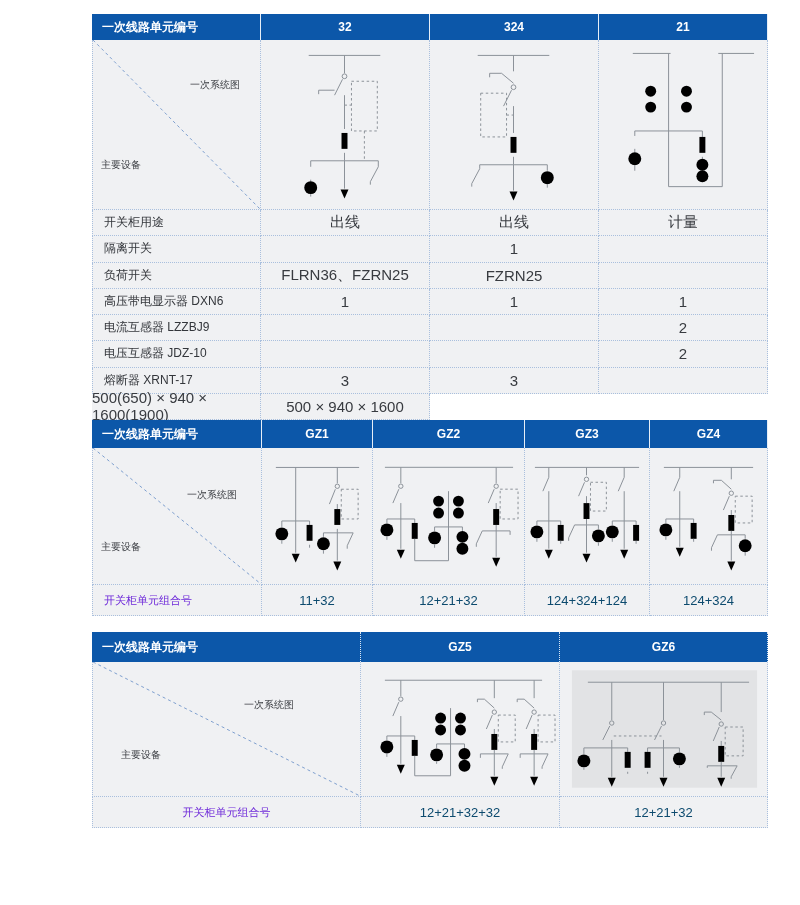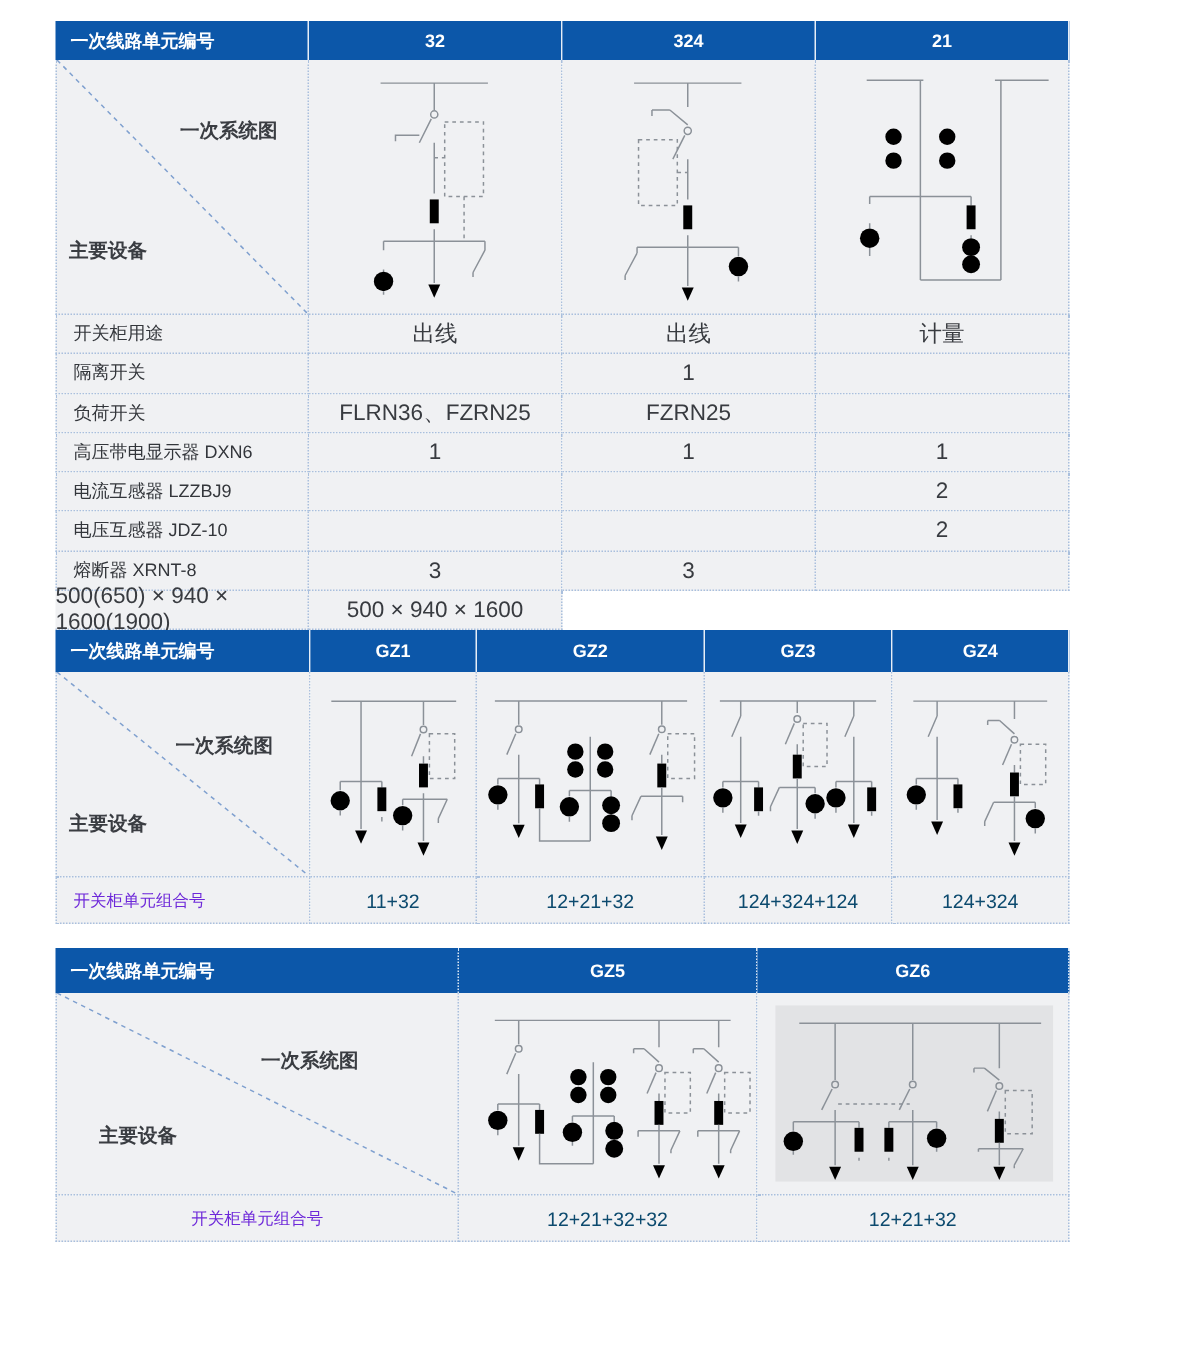--- a/index.html
+++ b/index.html
@@ -1,19 +1,19 @@
 <!DOCTYPE html>
 <html><head>
 <meta charset="utf-8">
 <style>
   html,body{margin:0;padding:0;background:#fff;}
   body{font-family:"Liberation Sans","DejaVu Sans",sans-serif;-webkit-font-smoothing:antialiased;}
   .page{position:relative;width:800px;height:905px;background:#ffffff;overflow:hidden;}
 
-  .tbl{margin-left:37px;width:708px;display:grid;}
+  .tbl{margin-left:92px;width:708px;display:grid;}
   .t1{margin-top:14px;grid-template-columns:169px 169px 169px 169px;grid-template-rows:26px 170px repeat(8,26.25px);}
   .t2{grid-template-columns:170px 111px 152px 125px 118px;grid-template-rows:28px 137px 31px;}
   .t3{margin-top:16px;grid-template-columns:269px 199px 208px;grid-template-rows:30px 135px 31px;}
 
   .hc{background:#0c57a9;color:#fff;font-size:12px;font-weight:bold;display:flex;align-items:center;justify-content:center;border-right:1px solid rgba(255,255,255,.9);}
   .hc:last-of-type{border-right:none;}
   .hl{justify-content:flex-start;padding-left:10px;}
   .t3 .hc{border-right:1px dotted rgba(255,255,255,.85);}
   .t3 .hc:last-of-type{border-right:none;}
 
@@ -22,21 +22,21 @@
   .lab{display:flex;align-items:center;justify-content:flex-start;padding-left:11px;font-size:12px;color:#33363b;border-left:1px dotted #a9bfdd;}
   .dc{display:flex;align-items:center;justify-content:center;position:relative;}
   .dl{position:relative;border-left:1px dotted #a9bfdd;}
   .cb{display:flex;align-items:center;justify-content:center;font-size:13px;color:#0c4a6e;}
   .cbl{display:flex;align-items:center;font-size:11px;color:#6d28d9;border-left:1px dotted #a9bfdd;}
   .t2 .cbl{justify-content:flex-start;padding-left:11px;}
   .t3 .cbl{justify-content:center;}
 
   .diag{position:absolute;left:0;top:0;width:100%;height:100%;}
   .diag line{stroke:#7fa0cf;stroke-width:1;stroke-dasharray:3 3;}
-  .syslab,.equlab{position:absolute;font-size:13px;font-weight:bold;color:#3a3d42;white-space:nowrap;}
+  .syslab,.equlab{position:absolute;font-size:10px;font-weight:normal;color:#3a3d42;white-space:nowrap;}
   .t1 .syslab{top:38px;right:20px;} .t1 .equlab{top:118px;left:8px;}
   .t2 .syslab{top:40px;right:24px;} .t2 .equlab{top:92px;left:8px;}
   .t3 .syslab{top:36px;right:66px;} .t3 .equlab{top:86px;left:28px;}
 
   .sect{margin:28px 0 13px 62px;font-size:13.5px;font-weight:bold;color:#474747;}
 
   .cd{display:block;}
   .cd path,.cd circle,.cd rect{stroke:#8b9198;fill:none;stroke-width:1;}
   .cd .dsh{stroke-dasharray:2.5 2.6;}
   .cd .panel{fill:#e2e3e5;stroke:none;}
@@ -180,21 +180,21 @@
     <div class="lab">电流互感器 LZZBJ9</div>
     <div class="c"></div>
     <div class="c"></div>
     <div class="c">2</div>
 
     <div class="lab">电压互感器 JDZ-10</div>
     <div class="c"></div>
     <div class="c"></div>
     <div class="c">2</div>
 
-    <div class="lab">熔断器 XRNT-8</div>
+    <div class="lab">熔断器 XRNT-17</div>
     <div class="c">3</div>
     <div class="c">3</div>
     <div class="c"></div>
 
     <div class="c">500(650) × 940 × 1600(1900)</div>
     <div class="c">500 × 940 × 1600</div>
   </div>
 
 
   <div class="tbl t2">

